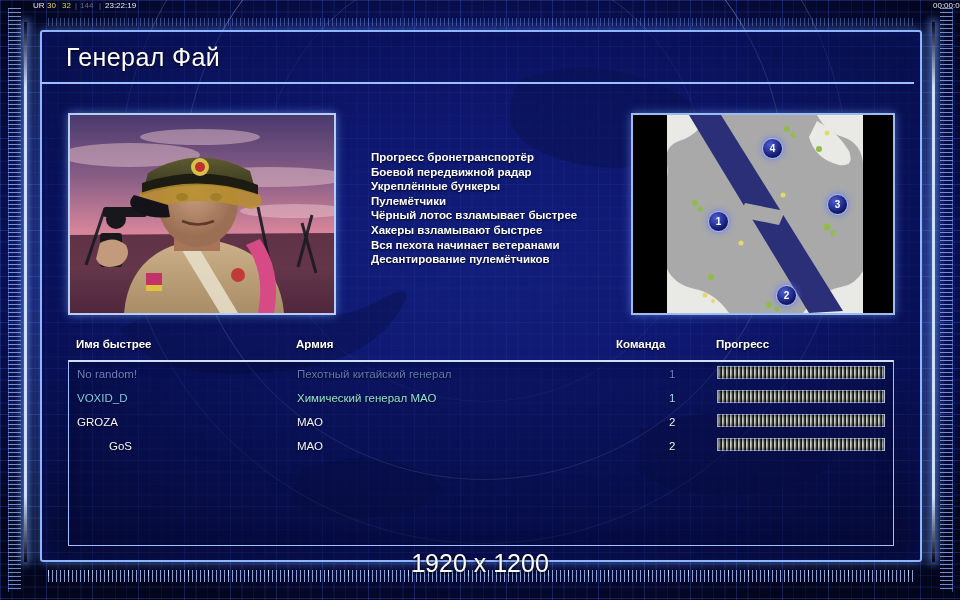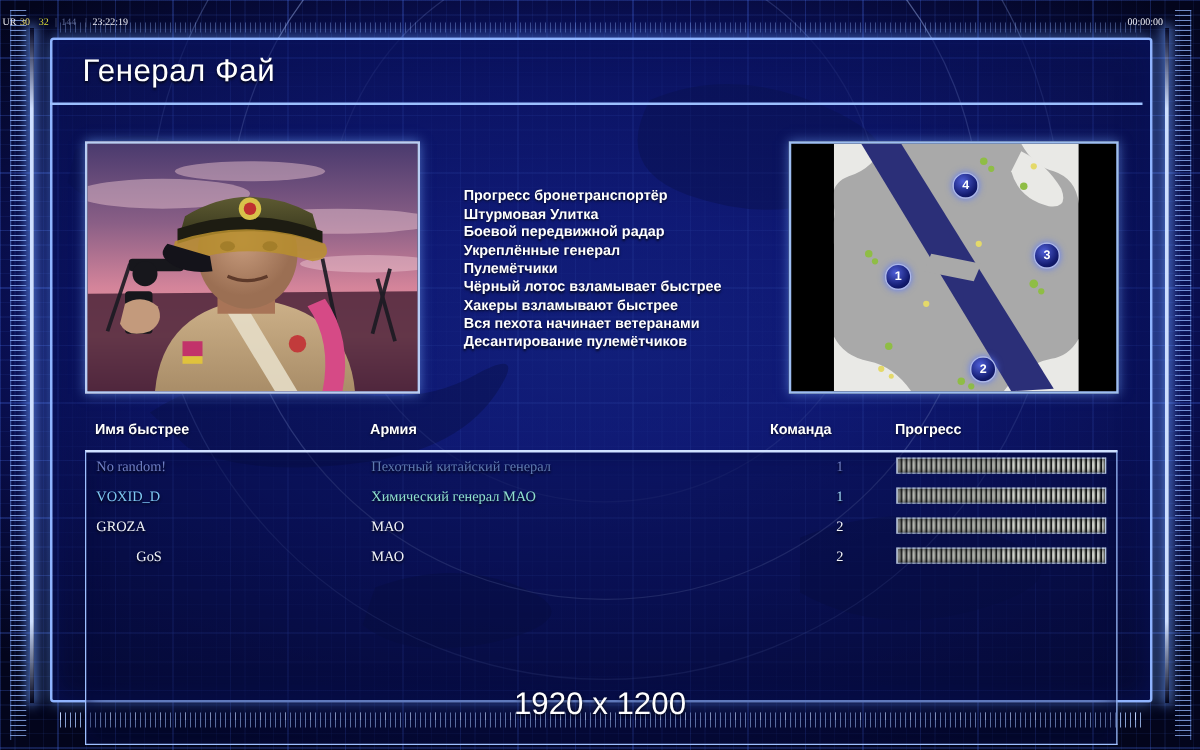--- a/index.html
+++ b/index.html
@@ -48,21 +48,21 @@
 
   
   .edge{position:absolute;pointer-events:none;background:linear-gradient(90deg,rgba(120,170,255,0),#cfe0ff,rgba(120,170,255,0));}
   .edge.v{width:3px;background:linear-gradient(180deg,rgba(120,170,255,0),#cfe0ff 12%,#cfe0ff 88%,rgba(120,170,255,0));
     box-shadow:0 0 9px 2px rgba(110,160,255,.85);}
   .edge.left{left:24px;top:22px;height:540px;}
   .edge.right{left:932px;top:22px;height:540px;}
 
   
   #topbar{position:absolute;left:0;top:0;width:960px;height:11px;z-index:30;}
-  #topbar .t{position:absolute;top:12px;font-family:Liberation Serif, serif;font-size:8px;line-height:11px;white-space:nowrap;}
+  #topbar .t{position:absolute;top:0;font-family:Liberation Sans, sans-serif;font-size:8px;line-height:11px;white-space:nowrap;margin-left:31px;}
   .tc-u{color:#e8e8ec;} .tc-a{color:#e8d96a;} .tc-b{color:#d8d838;} .tc-d{color:#5e6a96;}
   .tc-w{color:#e9eaf2;}
 
   
   #panel{position:absolute;left:40px;top:30px;width:878px;height:528px;
     border:2px solid #8fb4ff;border-radius:3px;
     box-shadow:0 0 12px rgba(110,165,255,.55), inset 0 0 24px rgba(8,18,92,.8);
     background:linear-gradient(180deg, rgba(11,20,96,.62), rgba(8,14,70,.48));
     z-index:12;}
 
@@ -95,22 +95,22 @@
     box-shadow:0 0 6px rgba(90,120,255,.9);}
 
   
   #table{position:absolute;left:68px;top:338px;width:826px;z-index:16;}
   #thead{position:relative;height:22px;}
   #thead span{position:absolute;color:#ffffff;font-size:11.5px;font-weight:bold;
     text-shadow:0 1px 2px rgba(0,0,0,.8);}
   .col-name{left:8px;} .col-army{left:228px;} .col-team{left:548px;} .col-prog{left:648px;}
 
   #tbody{position:relative;border:1px solid #9fc0ff;border-top:2px solid #cfe0ff;
-    height:236px;box-sizing:border-box;background:rgba(6,12,64,.35);
-    box-shadow:inset 0 0 16px rgba(4,10,60,.7);font-family:Liberation Serif, serif;}
+    height:186px;box-sizing:border-box;background:rgba(6,12,64,.35);
+    box-shadow:inset 0 0 16px rgba(4,10,60,.7);}
   .trow{position:relative;height:24px;}
   .trow span{position:absolute;font-size:11.5px;line-height:24px;white-space:nowrap;
     text-shadow:0 1px 2px rgba(0,0,0,.8);}
   .c-name{left:8px;} .c-army{left:228px;} .c-team{left:600px;}
   .bar{position:absolute;left:648px;top:4px;width:168px;height:13px;
     border:1px solid rgba(150,175,235,.55);box-sizing:border-box;
     background:repeating-linear-gradient(90deg,
       #cfd2cc 0 1px, #9b9d98 1px 2px, #3a3c3a 2px 3px, #16181a 3px 4px);
     box-shadow:inset 0 0 4px rgba(0,0,0,.8);}
 
@@ -234,23 +234,22 @@
       <path d="M72,68 q60,-20 116,2 l0,10 q-60,-20 -116,0 z" fill="#1d1c12"></path>
       <path d="M70,78 q60,-20 120,2 q6,12 -10,14 q-52,-16 -100,0 q-14,-4 -10,-16 z" fill="#b88f2e" opacity=".85"></path>
       <path d="M64,80 q-10,10 6,18 q12,6 30,4 l-2,-12 z" fill="#14131a"></path>
       <circle cx="130" cy="52" r="9" fill="#d8c14a"></circle>
       <circle cx="130" cy="52" r="5" fill="#c03030"></circle>
     </svg>
   </div>
 
   <div id="abilities">
     <div>Прогресс бронетранспортёр</div>
-    <div>Штурмовая Улитка</div>
     <div>Боевой передвижной радар</div>
-    <div>Укреплённые генерал</div>
+    <div>Укреплённые бункеры</div>
     <div>Пулемётчики</div>
     <div>Чёрный лотос взламывает быстрее</div>
     <div>Хакеры взламывают быстрее</div>
     <div>Вся пехота начинает ветеранами</div>
     <div>Десантирование пулемётчиков</div>
   </div>
 
   <div id="map-frame">
     <div id="map-inner">
       <svg width="196" height="198" viewBox="0 0 196 198" preserveAspectRatio="none">

